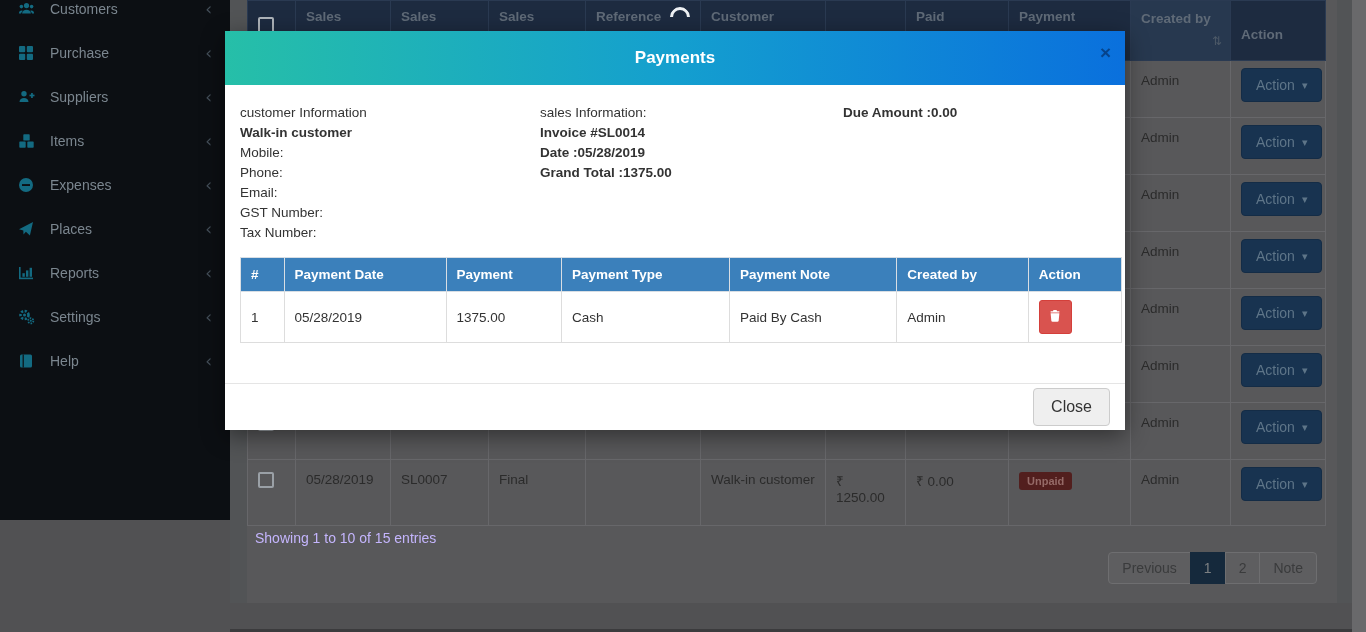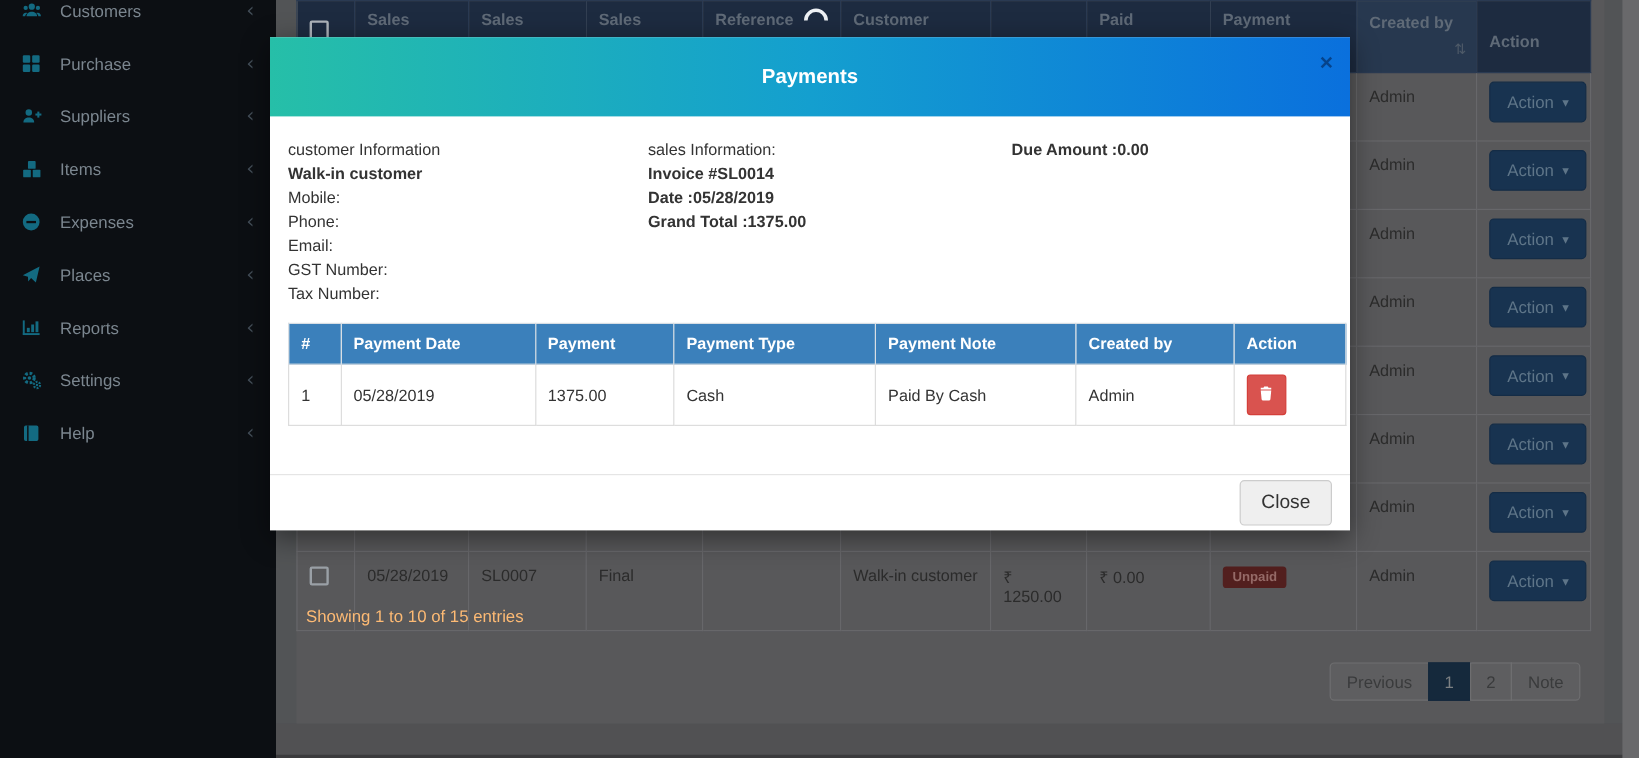--- a/index.html
+++ b/index.html
@@ -1,20 +1,20 @@
 <!DOCTYPE html>
 <html><head>
 <meta charset="utf-8">
 <style>
   * { margin:0; padding:0; box-sizing:border-box; }
   html,body { width:1366px; height:632px; overflow:hidden; }
   body { position:relative; background:#515153; font-family:"Liberation Sans",sans-serif; }
 
   
-  .sidebar { position:absolute; left:0; top:0; width:230px; height:632px; background:#0c0f13; z-index:5; }
+  .sidebar { position:absolute; left:0; top:0; width:230px; height:520px; background:#0c0f13; z-index:5; }
   .side-menu { margin-top:-13px; }
   .s-item { height:44px; display:flex; align-items:center; padding:0 18px; color:#7b868f; font-size:14px; cursor:pointer; }
   .s-icon { width:24px; display:flex; align-items:center; }
   .s-icon svg { fill:#136a81; }
   .s-label { flex:1; margin-left:8px; }
   .s-chevron { color:#434e58; font-size:17px; font-family:"DejaVu Sans",sans-serif; }
 
   
   .main { position:absolute; left:230px; top:0; right:0; height:632px; }
   .content-bg { position:absolute; left:0; top:0; right:0; height:603px; background:#525456; }
@@ -31,31 +31,31 @@
   .bg-table tr.r { height:57px; }
   .bg-table tr.r-last { height:66px; }
   .sort-ic { position:absolute; right:8px; bottom:12px; color:#4e5a68; font-size:12px; font-weight:normal; font-family:"DejaVu Sans",sans-serif; }
   .spinner { position:absolute; right:10px; top:6px; width:20px; height:20px; border-radius:50%; border:3px solid transparent; border-top-color:#eef1f4; border-right-color:#eef1f4; transform:rotate(-45deg); }
   .cb { width:16px; height:16px; border:2px solid #9aa0a6; border-radius:2px; background:transparent; }
   .bg-table th .cb { margin-top:8px; border-color:#aeb4ba; }
   .action-btn { display:inline-flex; align-items:center; gap:7px; background:#183350; border:1px solid #142c46; color:#5e7588; border-radius:4px; padding:8px 14px; font-size:14px; cursor:pointer; }
   .action-btn .caret { font-size:11px; font-family:"DejaVu Sans",sans-serif; }
   td.action-td { padding-top:7px; }
   .badge-unpaid { display:inline-block; background:#521f1e; color:#956a67; font-size:11px; font-weight:bold; padding:3px 8px; border-radius:3px; }
-  .table-note { position:absolute; left:8px; top:505px; font-size:14px; color:#fdba74; }
+  .table-note { position:absolute; left:8px; top:530px; font-size:14px; color:#c4b5fd; }
   .pagination { position:absolute; top:552px; right:20px; display:flex; font-size:14px;text-align:center; }
   .page-btn { padding:7px 13px; background:#5e5e60; border:1px solid #6e6e70; color:#3a3b3c; margin-left:-1px; cursor:pointer; }
   .page-btn:first-child { border-radius:4px 0 0 4px; }
   .page-btn:last-child { border-radius:0 4px 4px 0; }
   .page-btn.active { background:#15293c; border-color:#15293c; color:#7c8083; }
 
   
   .modal-backdrop { position:absolute; left:0; top:0; right:0; bottom:0; background:transparent; z-index:50; }
   .modal { position:absolute; left:225px; top:31px; width:900px; background:#ffffff; z-index:100; box-shadow:0 6px 22px rgba(0,0,0,0.45); font-size:13.5px; color:#333; }
-  .m-header { height:66px; background:linear-gradient(90deg,#26bfa8 0%,#149fcf 50%,#0a70dd 100%); display:flex; align-items:center; justify-content:center; position:relative; }
+  .m-header { height:54px; background:linear-gradient(90deg,#26bfa8 0%,#149fcf 50%,#0a70dd 100%); display:flex; align-items:center; justify-content:center; position:relative; }
   .m-title { color:#fff; font-size:17px; font-weight:bold; }
   .m-close { position:absolute; right:14px; top:12px; color:rgba(0,10,40,0.45); font-size:19px; font-weight:bold; line-height:1; cursor:pointer; }
   .m-body { padding:18px 3px 6px 15px; }
   .m-info { display:flex; line-height:20px; margin-bottom:14px; }
   .m-info .c1 { width:300px; }
   .m-info .c2 { width:303px; }
   .m-info .c3 { flex:1; }
   .b { font-weight:bold; }
   table.pay-table { width:100%; border-collapse:collapse; table-layout:fixed; margin-top:8px; }
   .pay-table th { background:#3b80bb; color:#fff; font-weight:bold; text-align:left; padding:9px 10px; border:1px solid #d8dee4; font-size:13.5px; }

